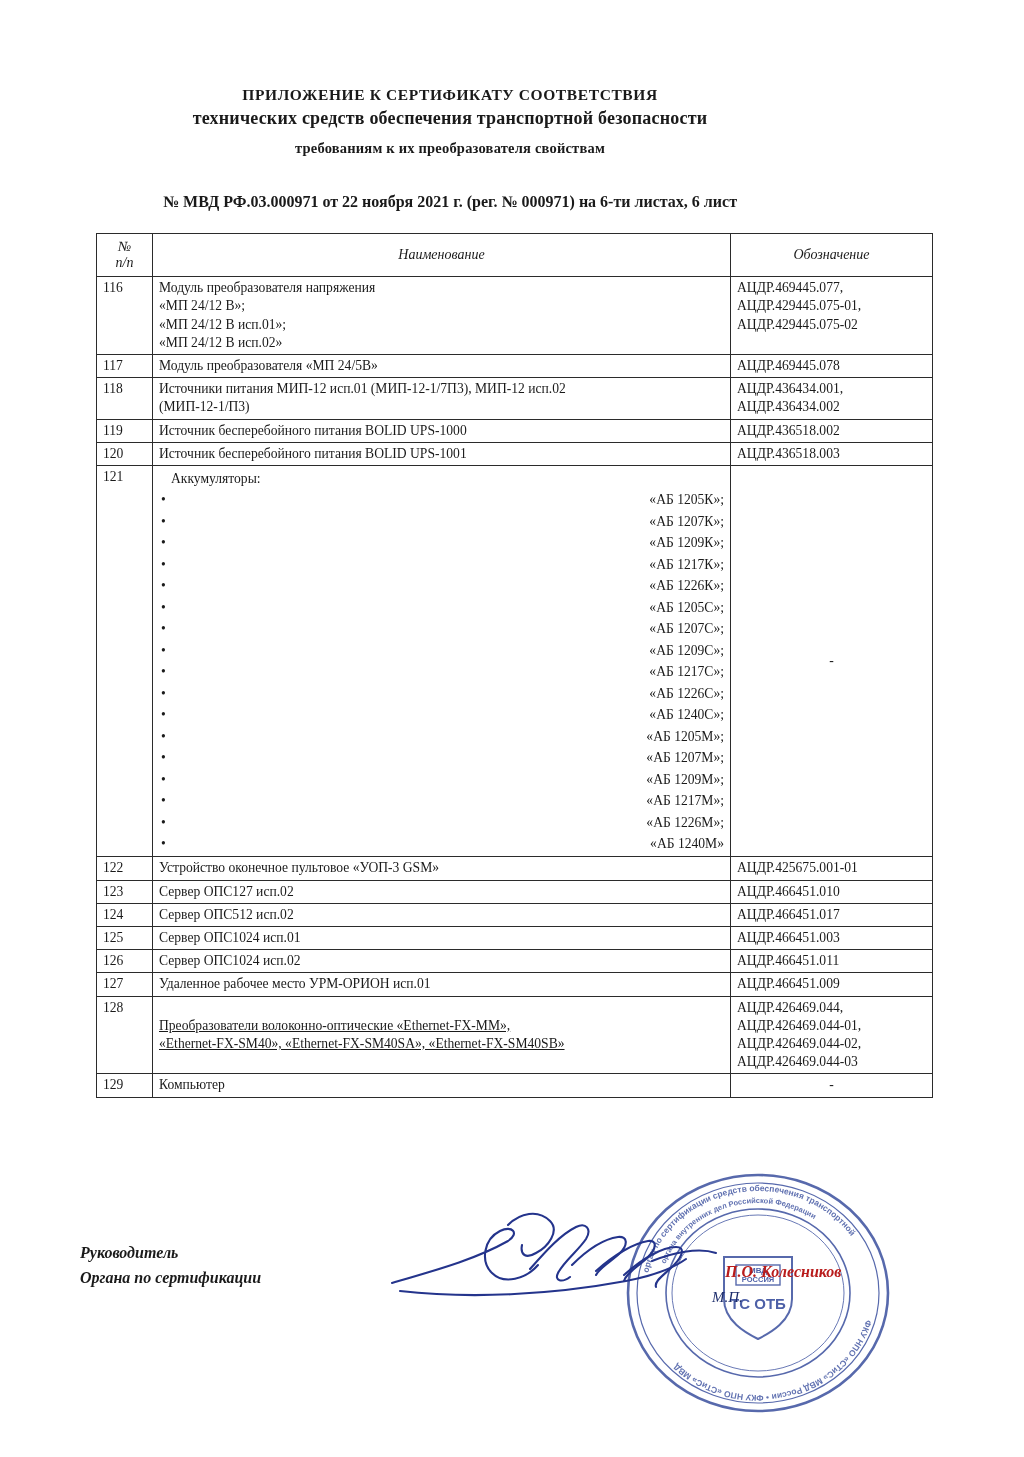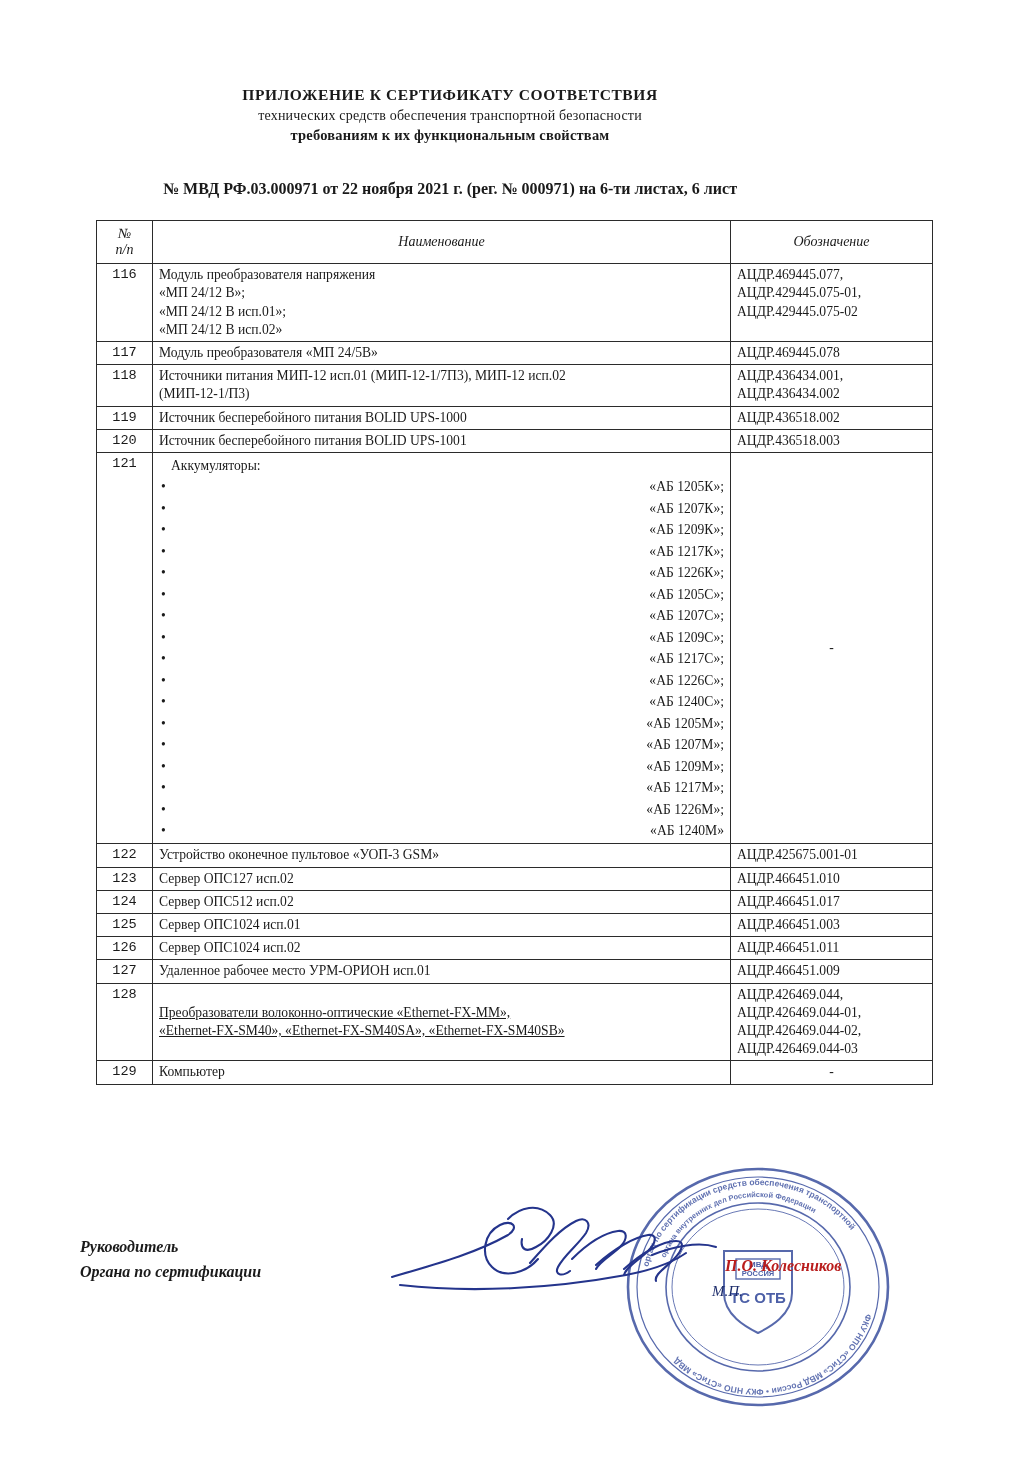--- a/index.html
+++ b/index.html
@@ -25,24 +25,24 @@
   .header {
     text-align: center;
   }
   .header .line1 {
     font-weight: bold;
     font-size: 15.5px;
     letter-spacing: 0.6px;
     margin-bottom: 4px;
   }
   .header .line2 {
-    font-weight: normal;
-    font-size: 14px;
+    font-weight: bold;
+    font-size: 18px;
     letter-spacing: 0.2px;
-    margin-bottom: 3px;
+    margin-bottom: 11px;
   }
   .header .line3 {
     font-weight: bold;
     font-size: 14.5px;
     letter-spacing: 0.2px;
   }
   .cert-line {
     text-align: center;
     font-weight: bold;
     font-size: 16px;
@@ -66,24 +66,23 @@
     text-align: center;
     font-style: italic;
     font-size: 14px;
     padding: 5px 4px;
     vertical-align: middle;
   }
   .col-num { width: 56px; text-align: center; }
   .col-name { width: 578px; }
   .col-desig { width: 202px; }
   td.num {
-    text-align: center;
+    text-align: left;
     vertical-align: middle;
     font-size: 13.8px;
-    font-family: Liberation Mono, monospace;
   }
   td.desig {
     font-size: 13.6px;
     white-space: pre-line;
     padding-left: 8px;
   }
   td.desig.center {
     text-align: center;
     vertical-align: middle;
   }
@@ -111,21 +110,21 @@
     position: absolute;
     left: 2px;
     top: 0;
   }
   .batt-title { line-height: 1.58; margin-left: 12px; }
 
   
   .sign-block {
     position: absolute;
     left: 80px;
-    bottom: 128px;
+    bottom: 122px;
     width: 880px;
     height: 130px;
   }
   .sign-role {
     position: absolute;
     left: 0;
     top: 36px;
     font-style: italic;
     font-weight: bold;
     font-size: 16px;
@@ -162,21 +161,21 @@
   }
 </style>
 </head>
 <body>
 
 <div class="page">
 
   <div class="header">
     <div class="line1">ПРИЛОЖЕНИЕ К СЕРТИФИКАТУ СООТВЕТСТВИЯ</div>
     <div class="line2">технических средств обеспечения транспортной безопасности</div>
-    <div class="line3">требованиям к их функциональным свойствам</div>
+    <div class="line3">требованиям к их преобразователя свойствам</div>
   </div>
 
   <div class="cert-line">№ МВД РФ.03.000971 от 22 ноября 2021 г. (рег. № 000971) на 6-ти листах, 6 лист</div>
 
   <table class="main">
     <colgroup>
       <col class="col-num">
       <col class="col-name">
       <col class="col-desig">
     </colgroup>

